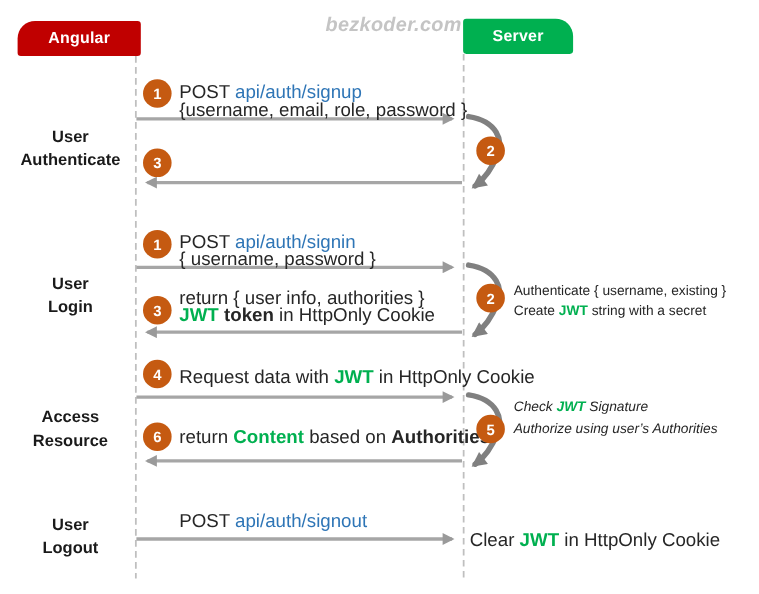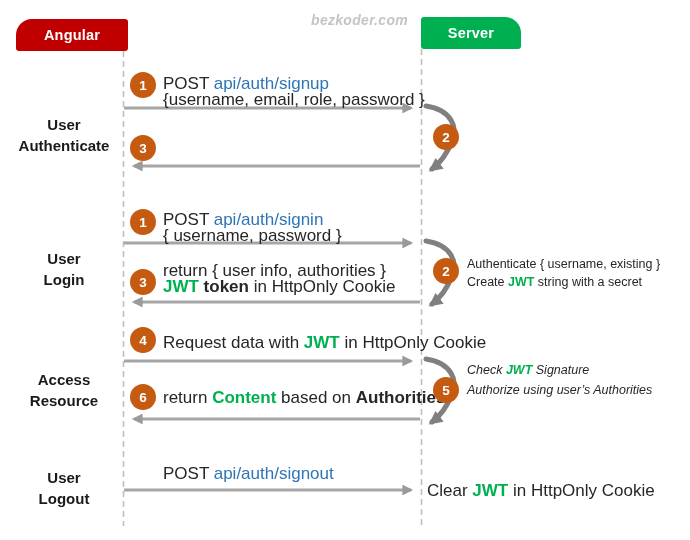--- a/index.html
+++ b/index.html
@@ -9,21 +9,21 @@
   }
   #lines{position:absolute;left:0;top:0;}
   .actor{
     position:absolute;display:flex;align-items:center;justify-content:center;
     color:#fff;font-weight:bold;font-size:14.5px;letter-spacing:.2px;
   }
   .actor.client{left:16px;top:19px;width:112px;height:32px;background:#c00000;border-radius:16px 3px 3px 3px;}
   .actor.server{left:421px;top:17px;width:100px;height:32px;background:#00b050;border-radius:3px 16px 3px 3px;}
   .watermark{
     position:absolute;left:296px;top:12px;width:112px;text-align:right;
-    font-size:14px;font-style:italic;font-weight:bold;color:rgba(165,165,165,.65);letter-spacing:.3px;
+    font-size:18px;font-style:italic;font-weight:bold;color:rgba(165,165,165,.65);letter-spacing:.3px;
   }
   .sec{
     position:absolute;left:8px;width:112px;text-align:center;
     font-weight:bold;font-size:15px;line-height:21px;color:#1a1a1a;
   }
   .badge{
     position:absolute;width:26px;height:26px;border-radius:50%;background:#c55a11;
     color:#fff;font-size:13.5px;font-weight:bold;display:flex;align-items:center;justify-content:center;
     z-index:3;
   }

